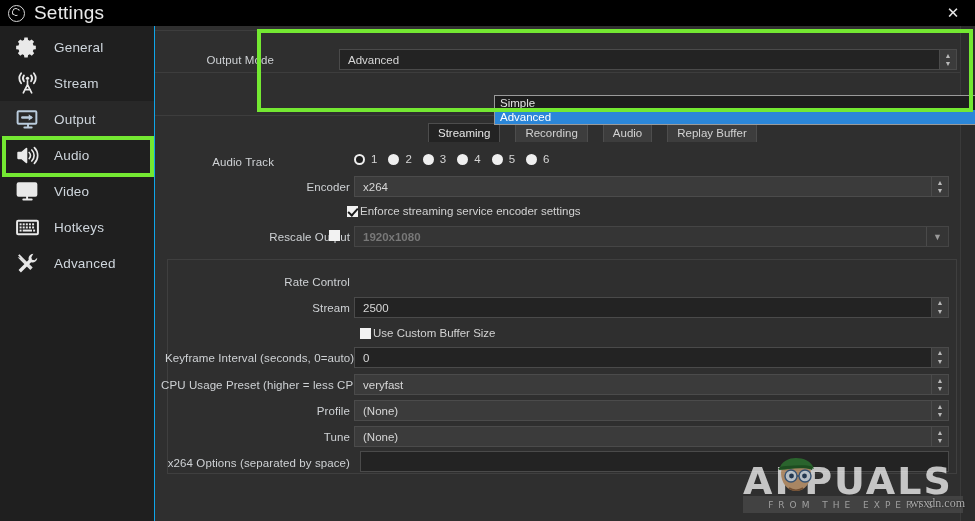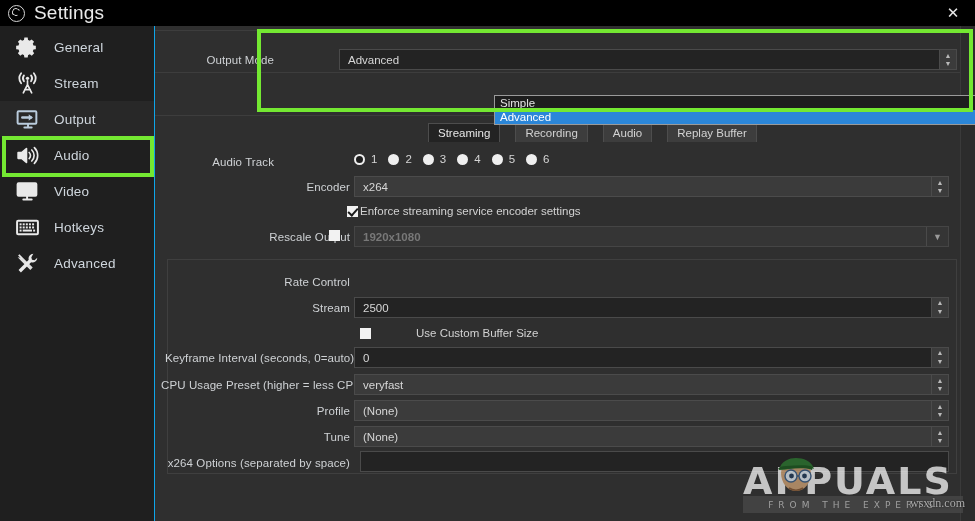--- a/index.html
+++ b/index.html
@@ -380,21 +380,21 @@
 
         <div class="lbl" style="left:20px; top:276px; width:175px;">Stream</div>
         <div class="field dark" style="left:199px; top:271px; width:595px;">
           <span>2500</span>
           <span class="spin sep2">
             <span>▲</span>
               <span>▼</span>
           </span>
         </div>
 
-        <div class="cbx-row" style="left:205px; top:301px;gap:43px;">
+        <div class="cbx-row" style="left:205px; top:301px;">
           <span class="cbx"></span>
           <span class="cbx-lbl">Use Custom Buffer Size</span>
         </div>
 
         <div class="lbl" style="left:10px; top:326px; width:185px;">Keyframe Interval (seconds, 0=auto)</div>
         <div class="field dark" style="left:199px; top:321px; width:595px;">
           <span>0</span>
           <span class="spin sep2">
             <span>▲</span>
               <span>▼</span>

